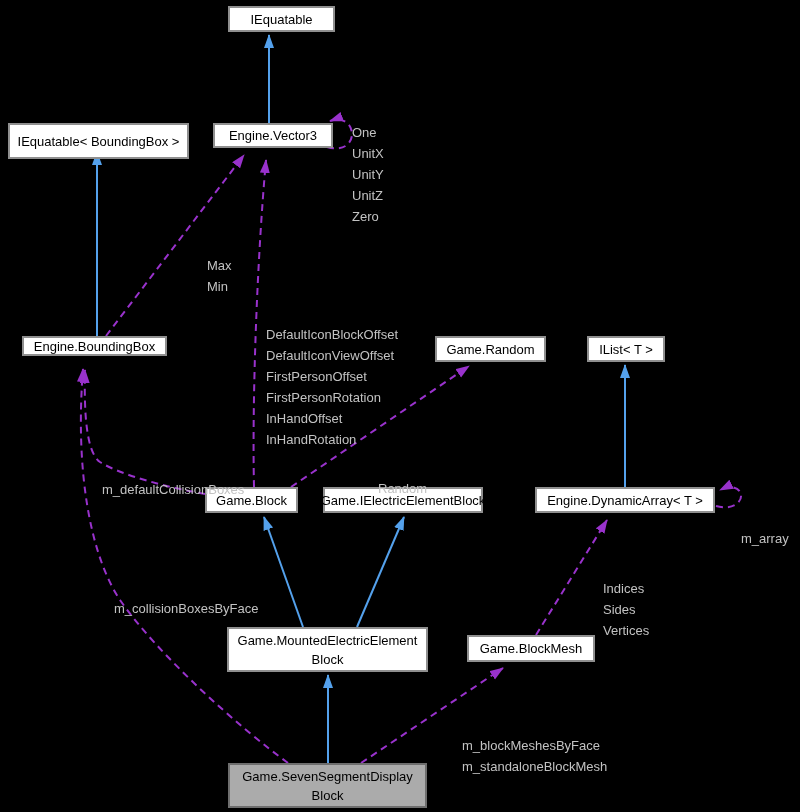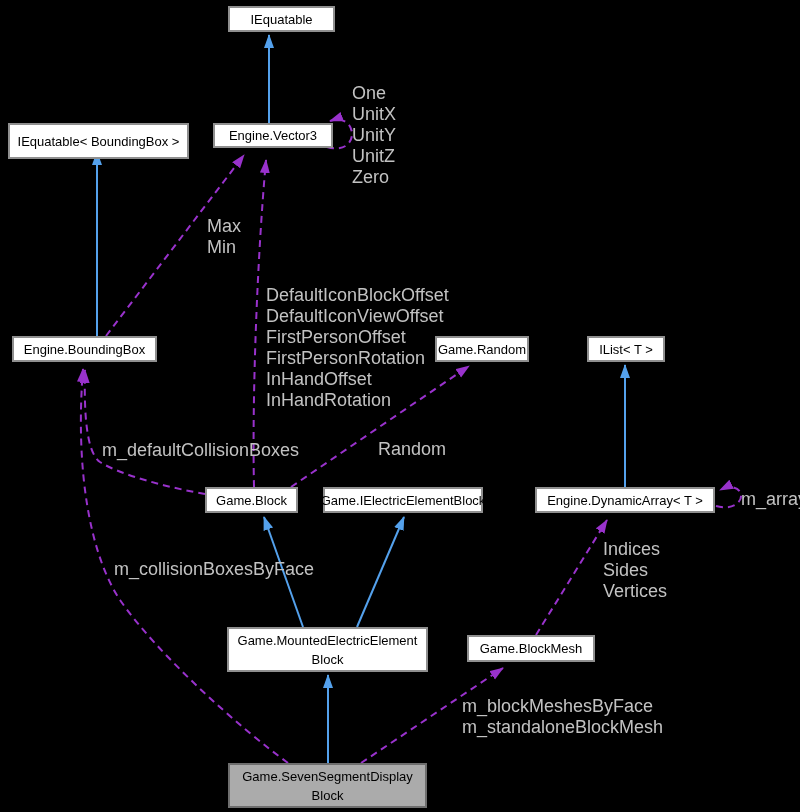--- a/index.html
+++ b/index.html
@@ -21,21 +21,21 @@
     font-size:13px;line-height:19px;
     display:flex;align-items:center;justify-content:center;
     text-align:center;white-space:pre-line;cursor:pointer;
   }
   .node.highlight{
     background:var(--highlight-fill,#ababab);
     border-color:var(--highlight-border,#6e6e6e);
   }
   .elabel{
     position:absolute;color:var(--edge-label-text,#c2c2c2);
-    font-size:18px;line-height:21px;white-space:pre-line;
+    font-size:13px;line-height:21px;white-space:pre-line;margin-top:39px;
   }
 </style>
 </head>
 <body>
 
 <div id="canvas">
 
   <svg id="edges" width="800" height="812" viewBox="0 0 800 812">
     <defs>
       <marker id="ah-blue" markerUnits="userSpaceOnUse" markerWidth="15" markerHeight="11" refX="13" refY="5" orient="auto">
@@ -60,22 +60,22 @@
     <path class="edge-usage" d="M 716,506 C 734,511 742,501 741,495 C 740,487 730,485 720,490" marker-end="url(#ah-purple)"></path>
     <path class="edge-usage" d="M 536,635 L 607,520" marker-end="url(#ah-purple)"></path>
     <path class="edge-usage" d="M 361,763 L 503,668" marker-end="url(#ah-purple)"></path>
     <path class="edge-usage" d="M 205,494 C 170,488 120,475 100,462 C 86,452 84,412 85,370" marker-end="url(#ah-purple)"></path>
     <path class="edge-usage" d="M 288,763 C 240,728 158,655 120,600 C 90,555 75,470 83,369" marker-end="url(#ah-purple)"></path>
   </svg>
 
   <div class="node" style="left:228px;top:6px;width:107px;height:26px">IEquatable</div>
   <div class="node" style="left:213px;top:123px;width:120px;height:25px">Engine.Vector3</div>
   <div class="node" style="left:8px;top:123px;width:181px;height:36px">IEquatable&lt; BoundingBox &gt;</div>
-  <div class="node" style="left:12px;top:336px;width:145px;height:26px">Engine.BoundingBox</div>
-  <div class="node" style="left:435px;top:336px;width:94px;height:26px">Game.Random</div>
+  <div class="node" style="left:22px;top:336px;width:145px;height:20px">Engine.BoundingBox</div>
+  <div class="node" style="left:435px;top:336px;width:111px;height:26px">Game.Random</div>
   <div class="node" style="left:587px;top:336px;width:78px;height:26px">IList&lt; T &gt;</div>
   <div class="node" style="left:205px;top:487px;width:93px;height:26px">Game.Block</div>
   <div class="node" style="left:323px;top:487px;width:160px;height:26px">Game.IElectricElementBlock</div>
   <div class="node" style="left:535px;top:487px;width:180px;height:26px">Engine.DynamicArray&lt; T &gt;</div>
   <div class="node" style="left:227px;top:627px;width:201px;height:45px">Game.MountedElectricElement
 Block</div>
   <div class="node" style="left:467px;top:635px;width:128px;height:27px">Game.BlockMesh</div>
   <div class="node highlight" style="left:228px;top:763px;width:199px;height:45px">Game.SevenSegmentDisplay
 Block</div>
 

